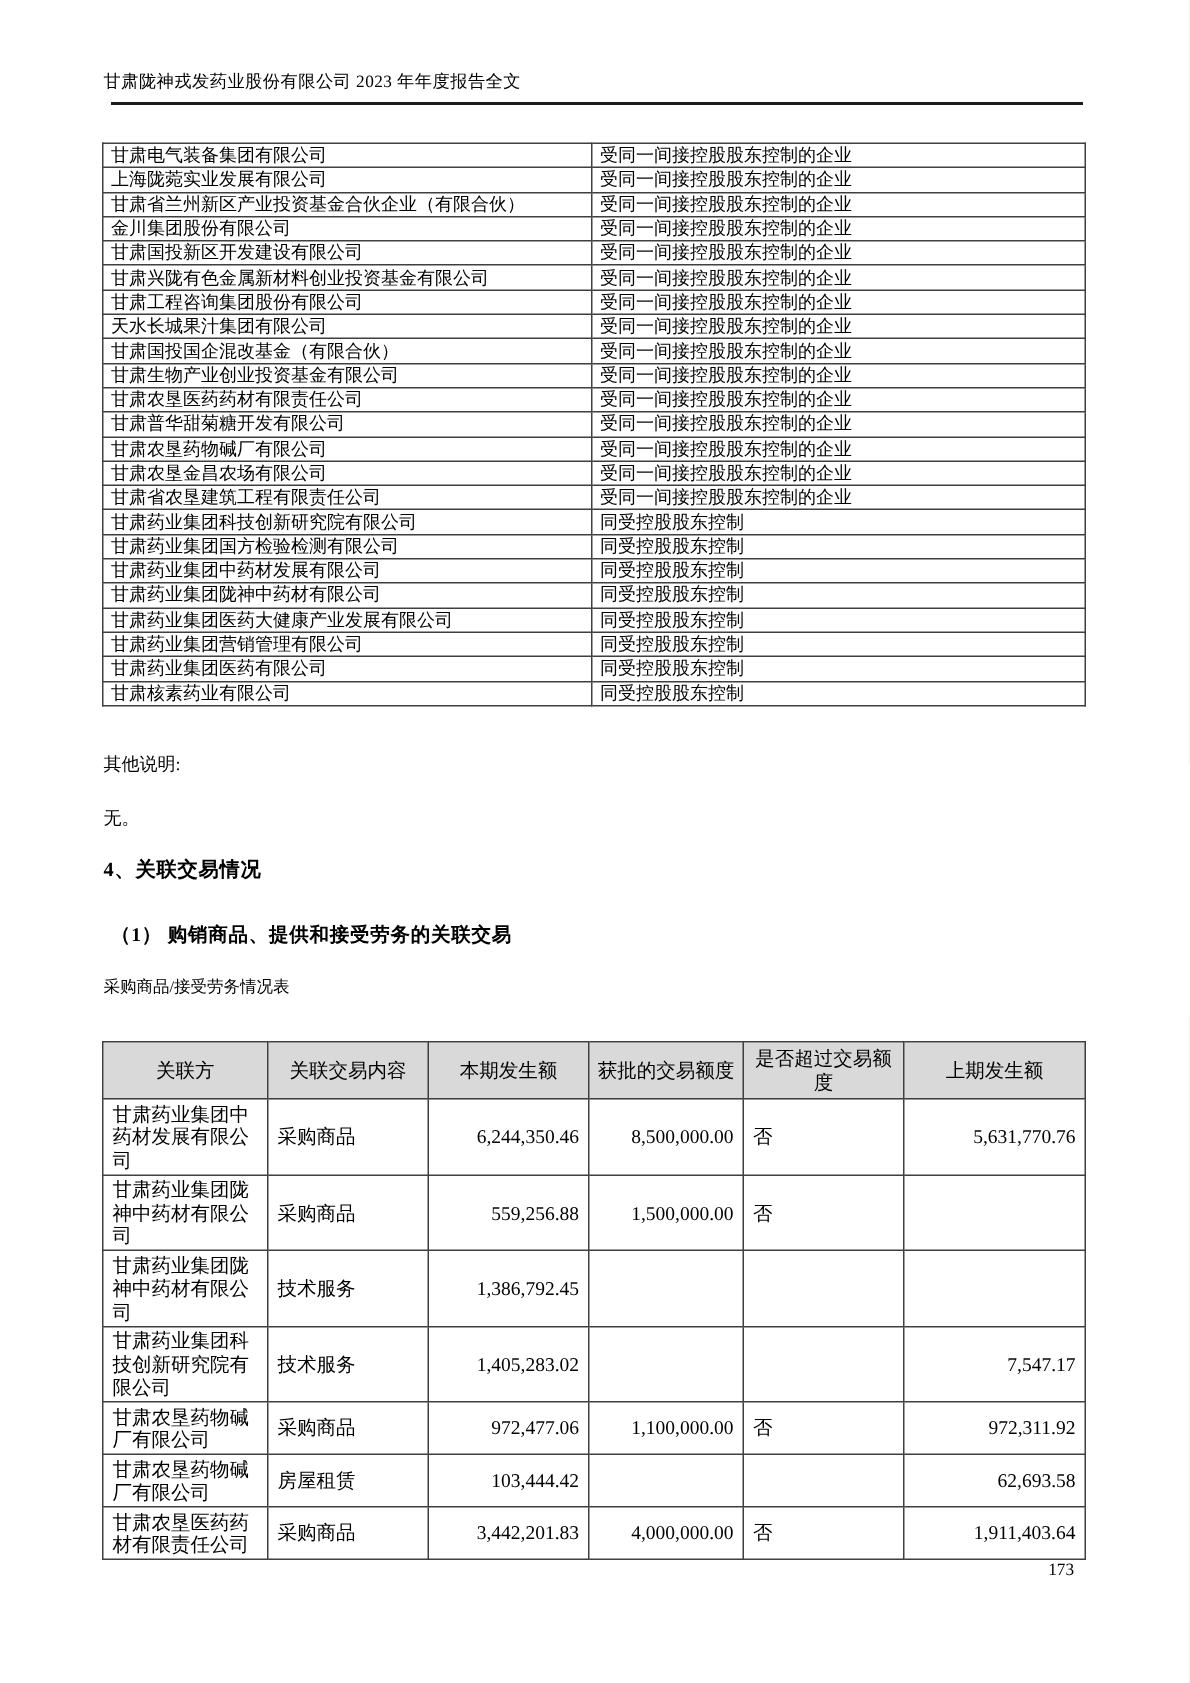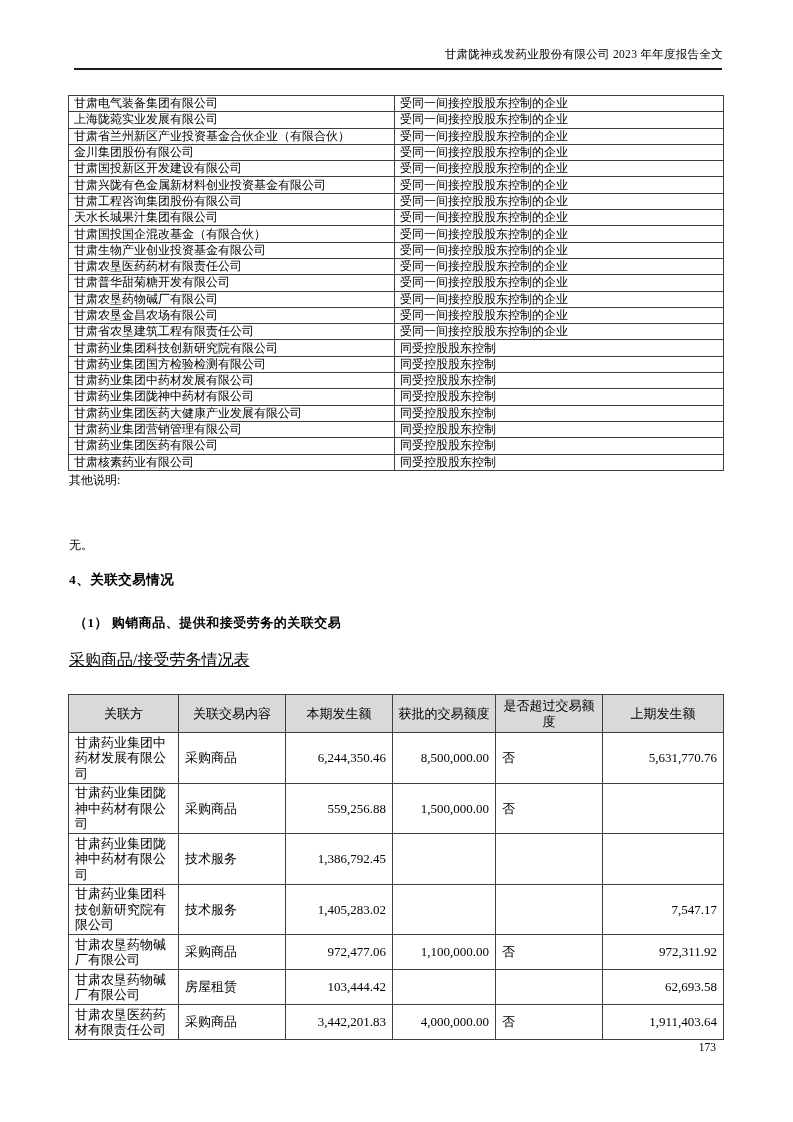--- a/index.html
+++ b/index.html
@@ -3,40 +3,40 @@
 <meta charset="utf-8">
 <style>
   html,body{margin:0;padding:0;background:#e8e8e8;}
   .page{
     position:relative;width:793px;height:1122px;background:#ffffff;
     font-family:"Liberation Serif","DejaVu Serif",serif;color:#000;
     margin:0 auto;overflow:hidden;
   }
   .report-header{
     position:absolute;top:47px;left:69px;width:654px;
-    text-align:right;font-size:11.5px;letter-spacing:.3px;white-space:nowrap;
+    font-size:11.5px;letter-spacing:.3px;white-space:nowrap;
   }
   .header-rule{
     position:absolute;top:68px;left:74px;width:648px;height:0;
     border-top:2.5px solid #1c1c1c;
   }
   table{border-collapse:collapse;table-layout:fixed;padding-left:44px;}
   .table1{
     position:absolute;top:95px;left:68px;width:655px;
     border:1.5px solid #3f3f3f;
   }
   .table1 td{
     border:1px solid #3f3f3f;font-size:12px;line-height:15px;height:15.3px;
     padding:0 5px;white-space:nowrap;overflow:hidden;vertical-align:middle;
   }
-  .note-label{position:absolute;top:472px;left:69px;font-size:12px;}
+  .note-label{position:absolute;top:501px;left:69px;font-size:12px;}
   .note-value{position:absolute;top:537px;left:69px;font-size:12px;}
   .sec-heading{position:absolute;top:571px;left:69px;font-size:13.5px;font-weight:bold;letter-spacing:.5px;}
   .sec-subheading{position:absolute;top:614px;left:74px;font-size:13px;font-weight:bold;letter-spacing:.5px;}
-  .tbl-caption{position:absolute;top:650px;left:69px;font-size:16px;text-decoration:underline;}
+  .tbl-caption{position:absolute;top:650px;left:69px;font-size:11px;}
   .unit-label{position:absolute;top:669px;left:68px;width:652px;text-align:right;font-size:12px;}
   .table2{
     position:absolute;top:694px;left:68px;width:655px;
     border:1.5px solid #3f3f3f;font-size:13px;
   }
   .table2 th{
     background:#d9d9d9;border:1px solid #3f3f3f;font-weight:normal;
     text-align:center;font-size:13px;line-height:15.5px;padding:3px 4px;
     height:31px;vertical-align:middle;
   }

